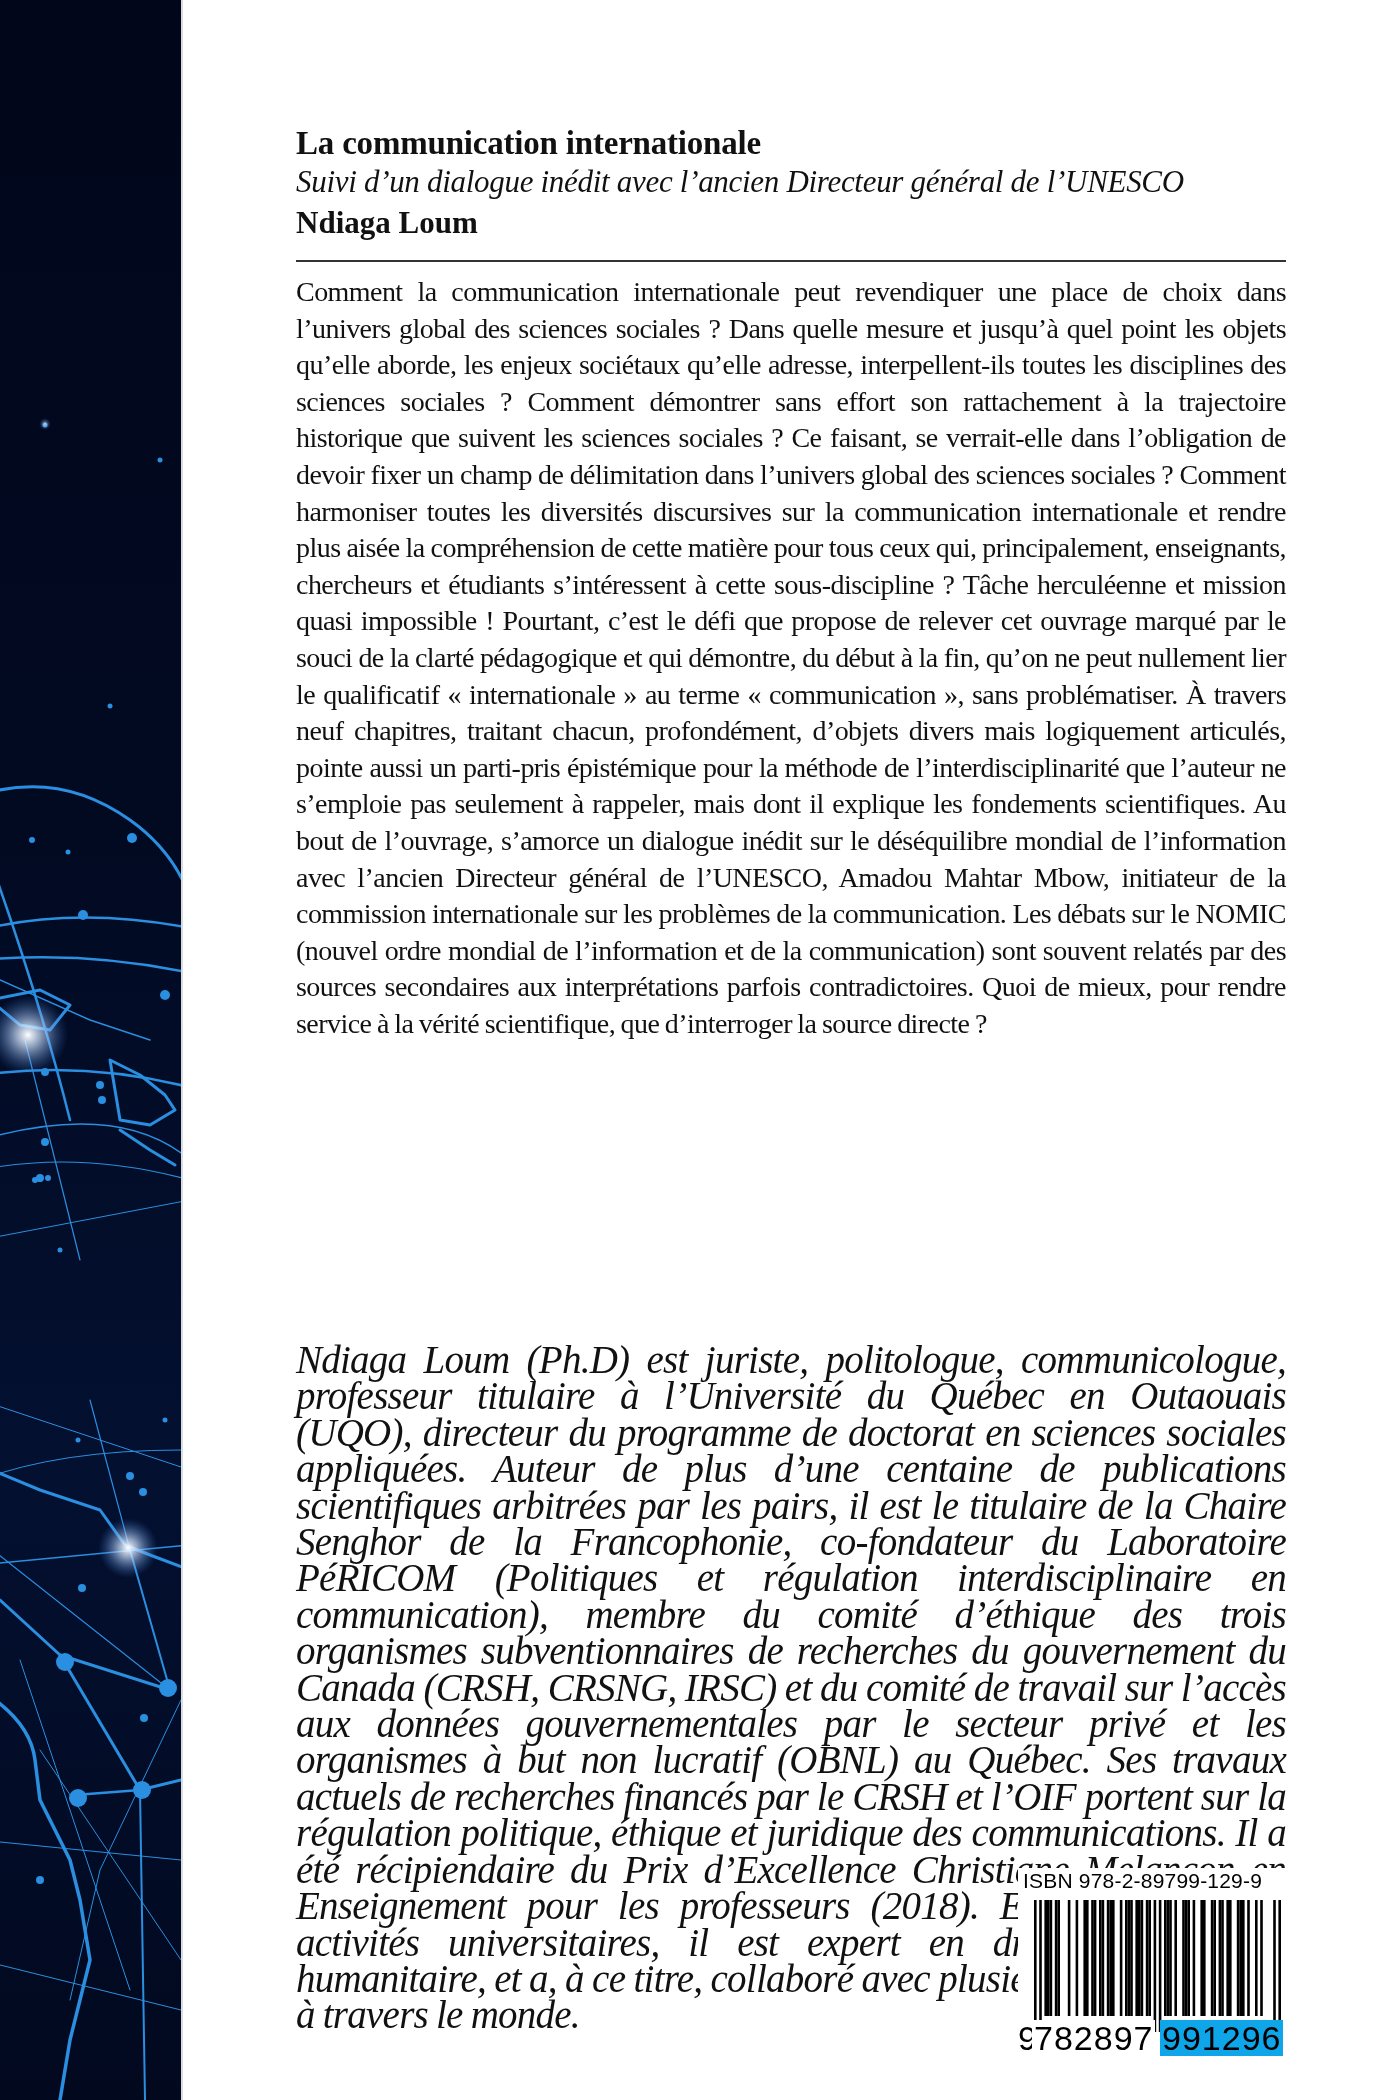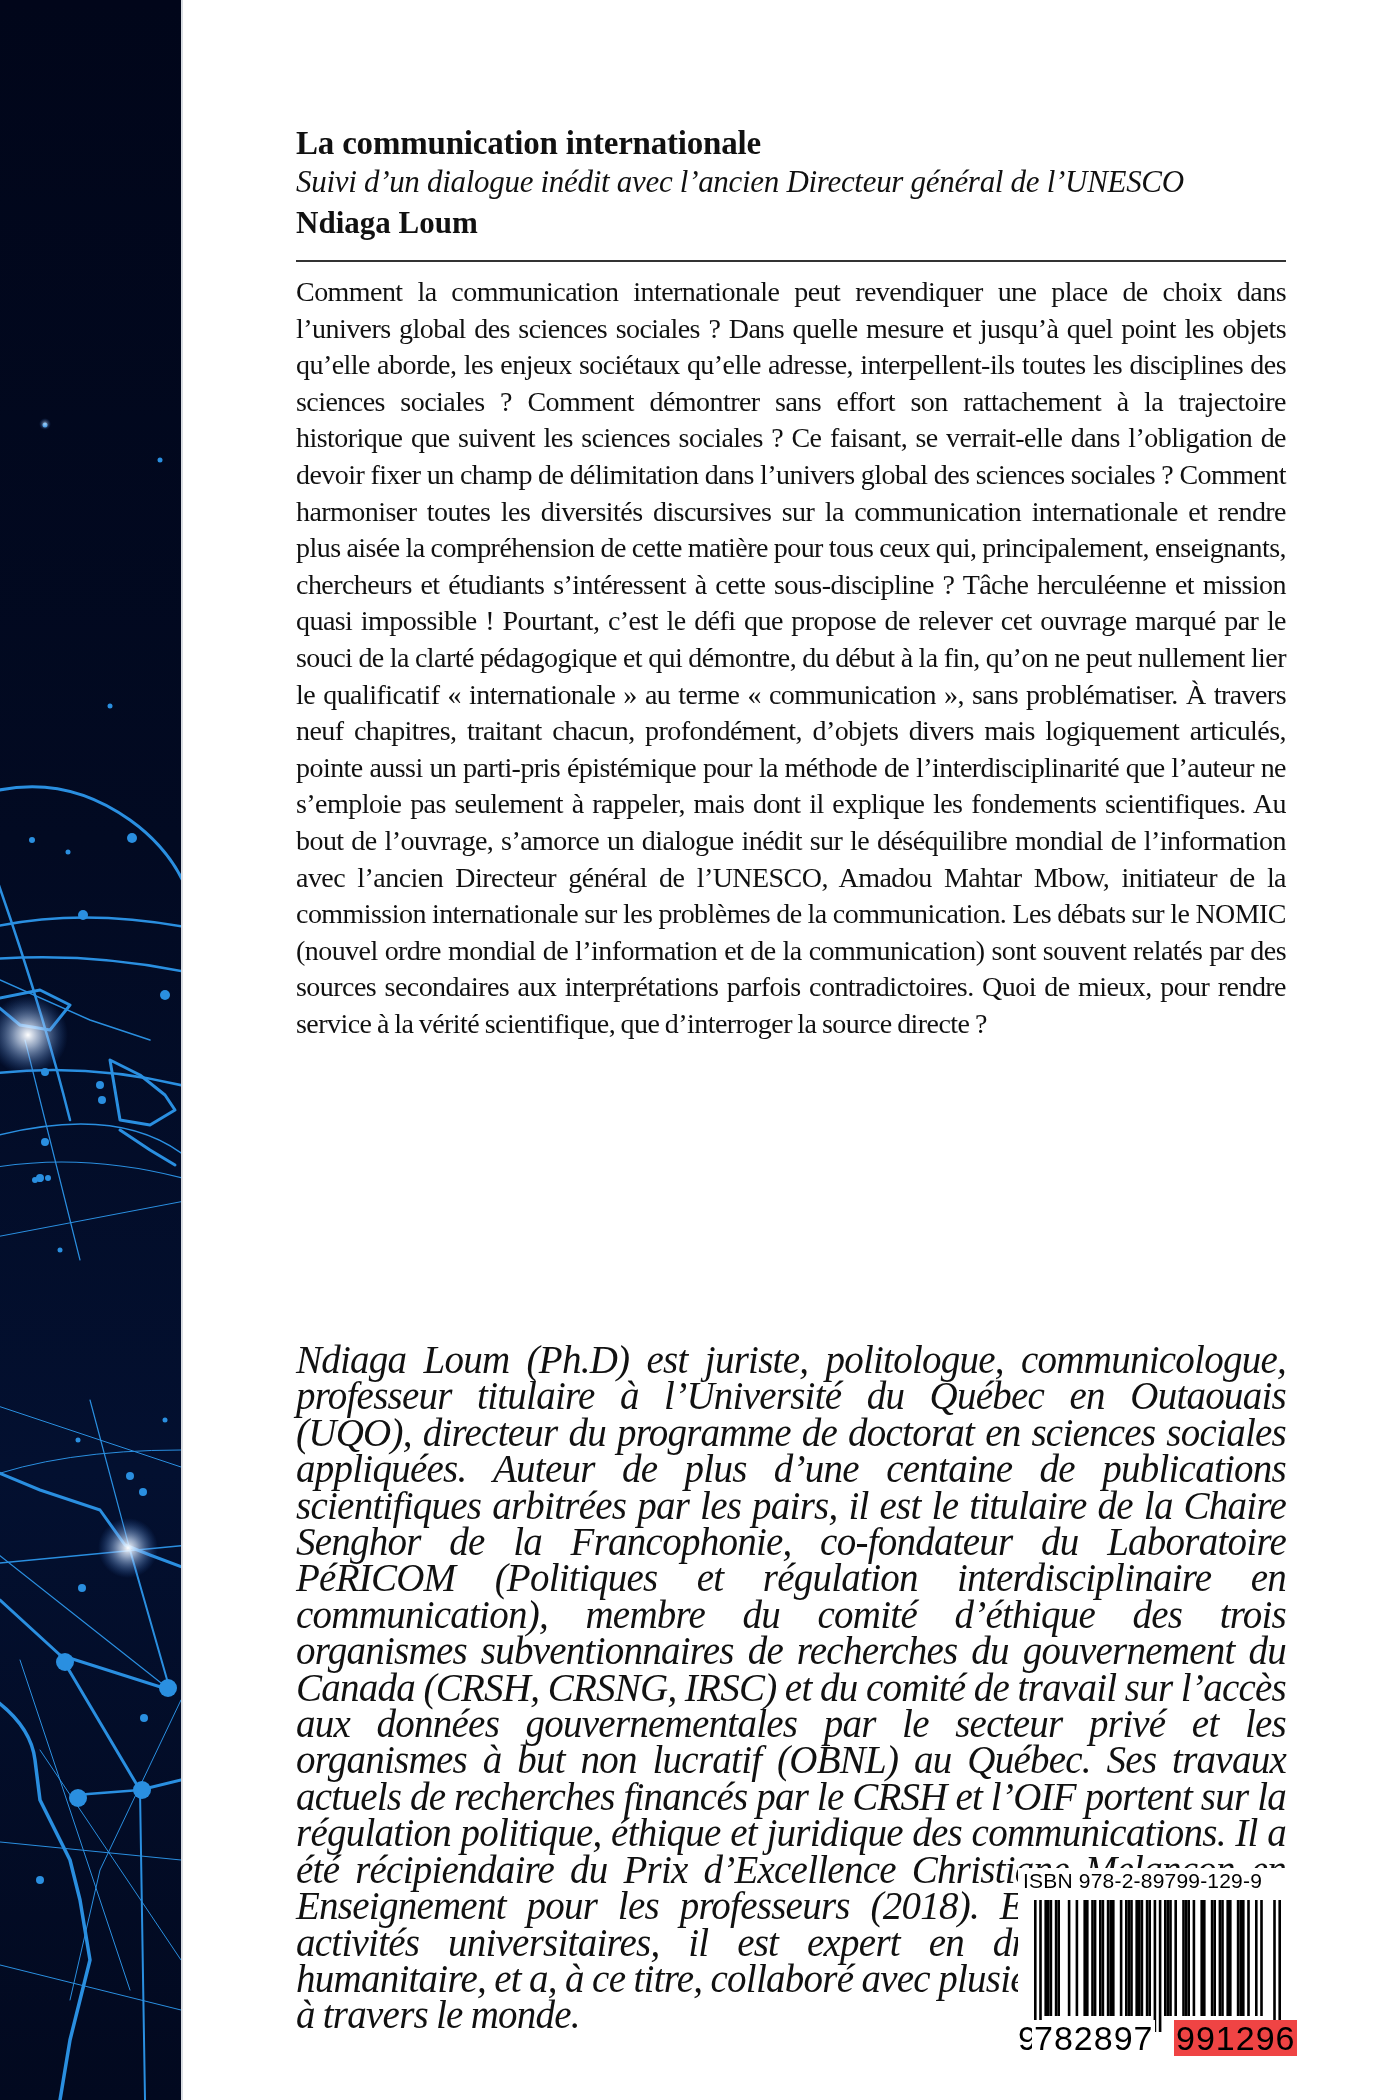--- a/index.html
+++ b/index.html
@@ -14,21 +14,21 @@
   .rule { height: 0; border-top: 2px solid #333; margin: 16px 0 12px 0; }
   .summary { font-family: "Liberation Serif", "DejaVu Serif", serif; font-size: 28px; line-height: 36.6px; margin: 0; text-align: justify; letter-spacing: -0.55px; word-spacing: -1px; hyphens: manual; }
   .bio { position: absolute; left: 296px; top: 1342px; width: 990px; font-family: "Liberation Serif", "DejaVu Serif", serif; font-style: italic; font-size: 39px; line-height: 36.4px; margin: 0; text-align: justify; letter-spacing: -0.75px; word-spacing: -1px; color: #111; }
   .isbn-block { position: absolute; left: 1018px; top: 1868px; width: 268px; height: 170px; background: #fff; }
   .isbn-label { position: absolute; left: 5px; top: 0; width: 262px; font-family: "Liberation Sans", "DejaVu Sans", sans-serif; font-size: 21px; line-height: 26px; color: #000; text-align: left; letter-spacing: 0.2px; }
   .barcode { position: absolute; left: 0; top: 32px; width: 268px; height: 138px; }
   .barcode svg { display: block; }
   .bc-digits { position: absolute; left: 0; top: 120px; width: 268px; font-family: "Liberation Sans", "DejaVu Sans", sans-serif; font-size: 34px; line-height: 36px; color: #000; }
   .bc-first { position: absolute; left: 0; top: 0; background: #fff; padding-right: 2px; }
   .bc-left { position: absolute; left: 14px; top: 0; background: #fff; letter-spacing: 1px; padding: 0 2px; }
-  .bc-right { position: absolute; left: 142px; top: 0; background: #ef4444; letter-spacing: 1px; padding: 0 2px; margin-left: 14px; }
+  .bc-right { position: absolute; left: 142px; top: 0; background: #0ea5e9; letter-spacing: 1px; padding: 0 2px; }
 </style>
 </head>
 <body>
 
 <div class="strip">
   <svg width="181" height="2100" viewBox="0 0 181 2100">
     <defs>
       <radialGradient id="flare" cx="50%" cy="50%" r="50%">
         <stop offset="0%" stop-color="#ffffff" stop-opacity="1"></stop>
         <stop offset="30%" stop-color="#cfe3ff" stop-opacity="0.7"></stop>

